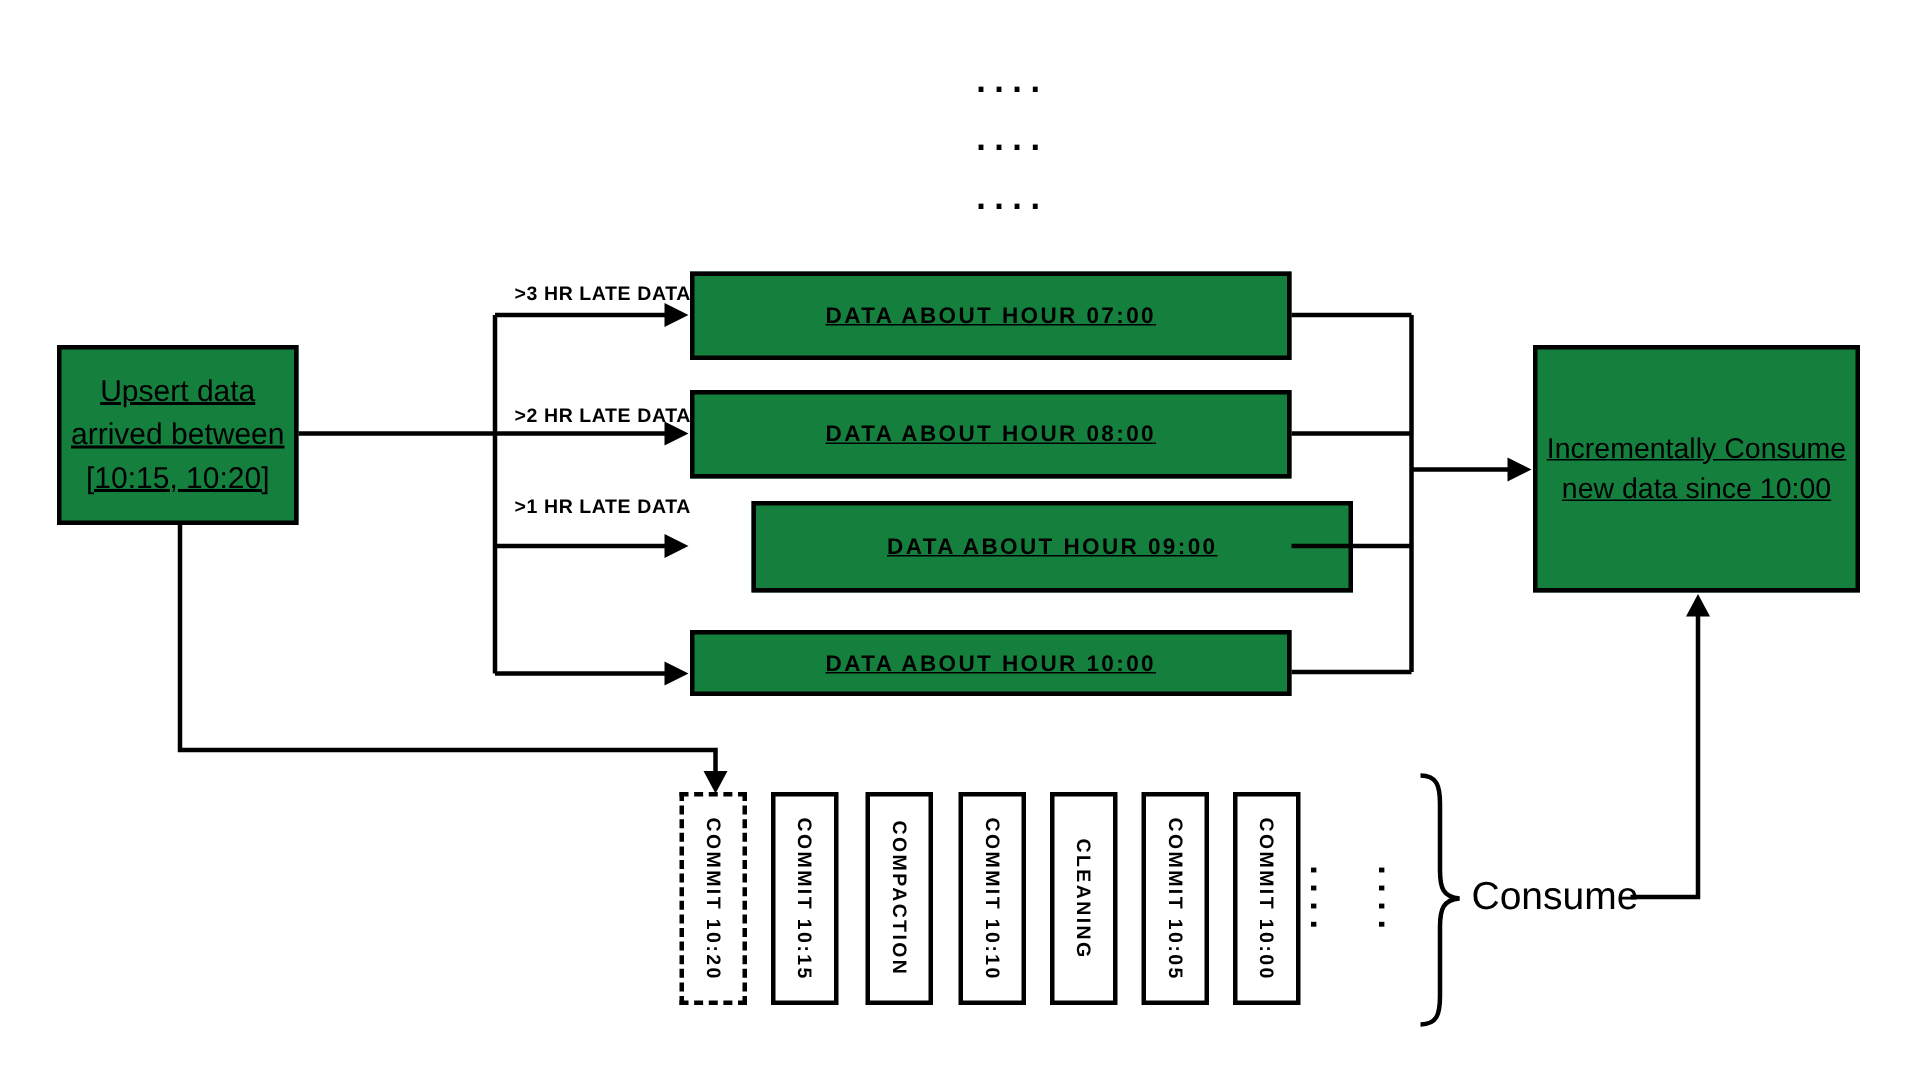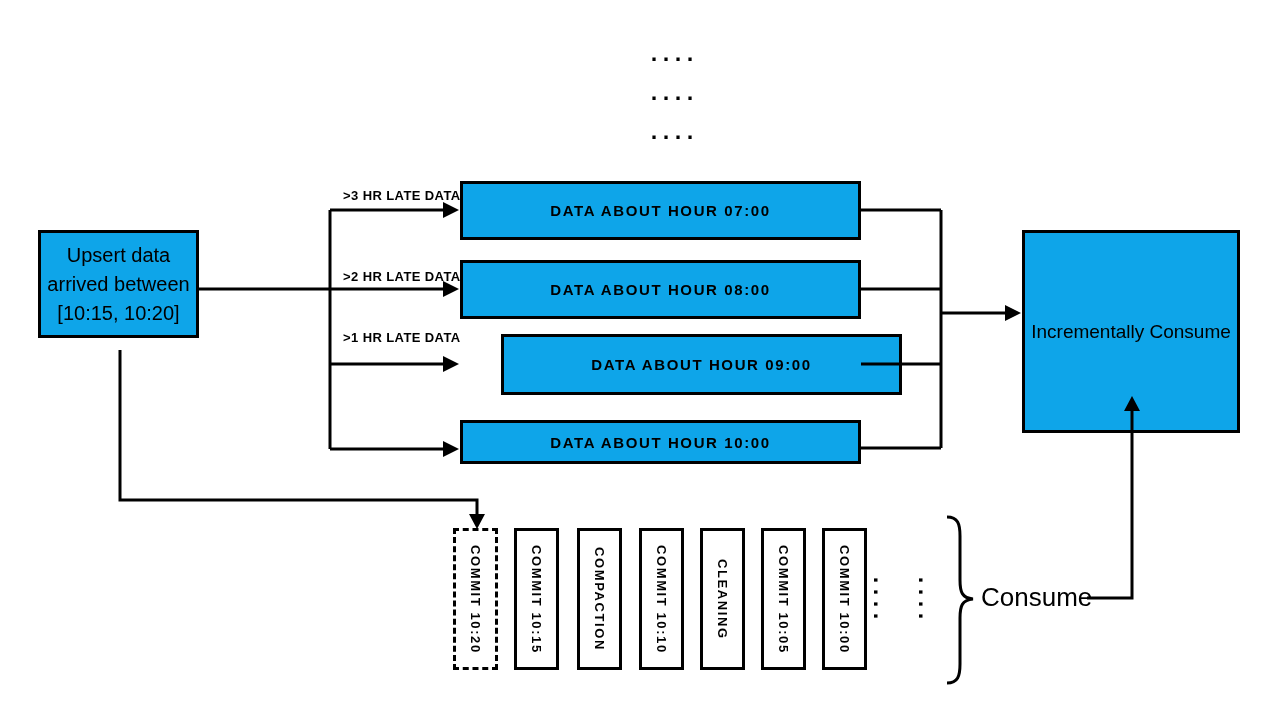--- a/index.html
+++ b/index.html
@@ -13,41 +13,42 @@
   #canvas {
     position: relative;
     width: 1280px; height: 720px;
     background: #ffffff;
   }
   .abs { position: absolute; box-sizing: border-box; }
 
   
   .node {
     border: 3px solid #000;
-    background: #0ea5e9;
+    background: #15803d;
     display: flex;
     flex-direction: column;
     align-items: center;
     justify-content: center;
     text-align: center;
+    text-decoration: underline;
   }
   .upsert-box {
-    left: 38px; top: 230px; width: 161px; height: 108px;
+    left: 38px; top: 230px; width: 161px; height: 120px;
     font-size: 20px; line-height: 29px;
   }
   .hour-box {
     left: 460px; width: 401px; height: 59px;
     font-size: 15px; font-weight: 700; letter-spacing: 1.6px;
   }
   .hour-1 { top: 181px; }
   .hour-2 { top: 260px; }
   .hour-3 { top: 334px; height: 61px; margin-left: 41px; }
   .hour-4 { top: 420px; height: 44px; }
   .consume-box {
-    left: 1022px; top: 230px; width: 218px; height: 203px;
+    left: 1022px; top: 230px; width: 218px; height: 165px;
     font-size: 19px; line-height: 27px;
   }
 
   
   .late-label {
     font-size: 13px; font-weight: 700; letter-spacing: 0.4px;
     white-space: nowrap;
   }
   .late-1 { left: 343px; top: 188px; }
   .late-2 { left: 343px; top: 269px; }
@@ -126,20 +127,21 @@
   <div class="abs late-label late-2">&gt;2 HR LATE DATA</div>
   <div class="abs late-label late-3">&gt;1 HR LATE DATA</div>
 
   <div class="abs node hour-box hour-1">DATA ABOUT HOUR 07:00</div>
   <div class="abs node hour-box hour-2">DATA ABOUT HOUR 08:00</div>
   <div class="abs node hour-box hour-3">DATA ABOUT HOUR 09:00</div>
   <div class="abs node hour-box hour-4">DATA ABOUT HOUR 10:00</div>
 
   <div class="abs node consume-box">
     <div>Incrementally Consume</div>
+    <div>new data since 10:00</div>
   </div>
 
   <div class="abs commit-box dashed c-1">
     <span class="commit-label">COMMIT 10:20</span>
   </div>
   <div class="abs commit-box c-2">
     <span class="commit-label">COMMIT 10:15</span>
   </div>
   <div class="abs commit-box c-3">
     <span class="commit-label">COMPACTION</span>

